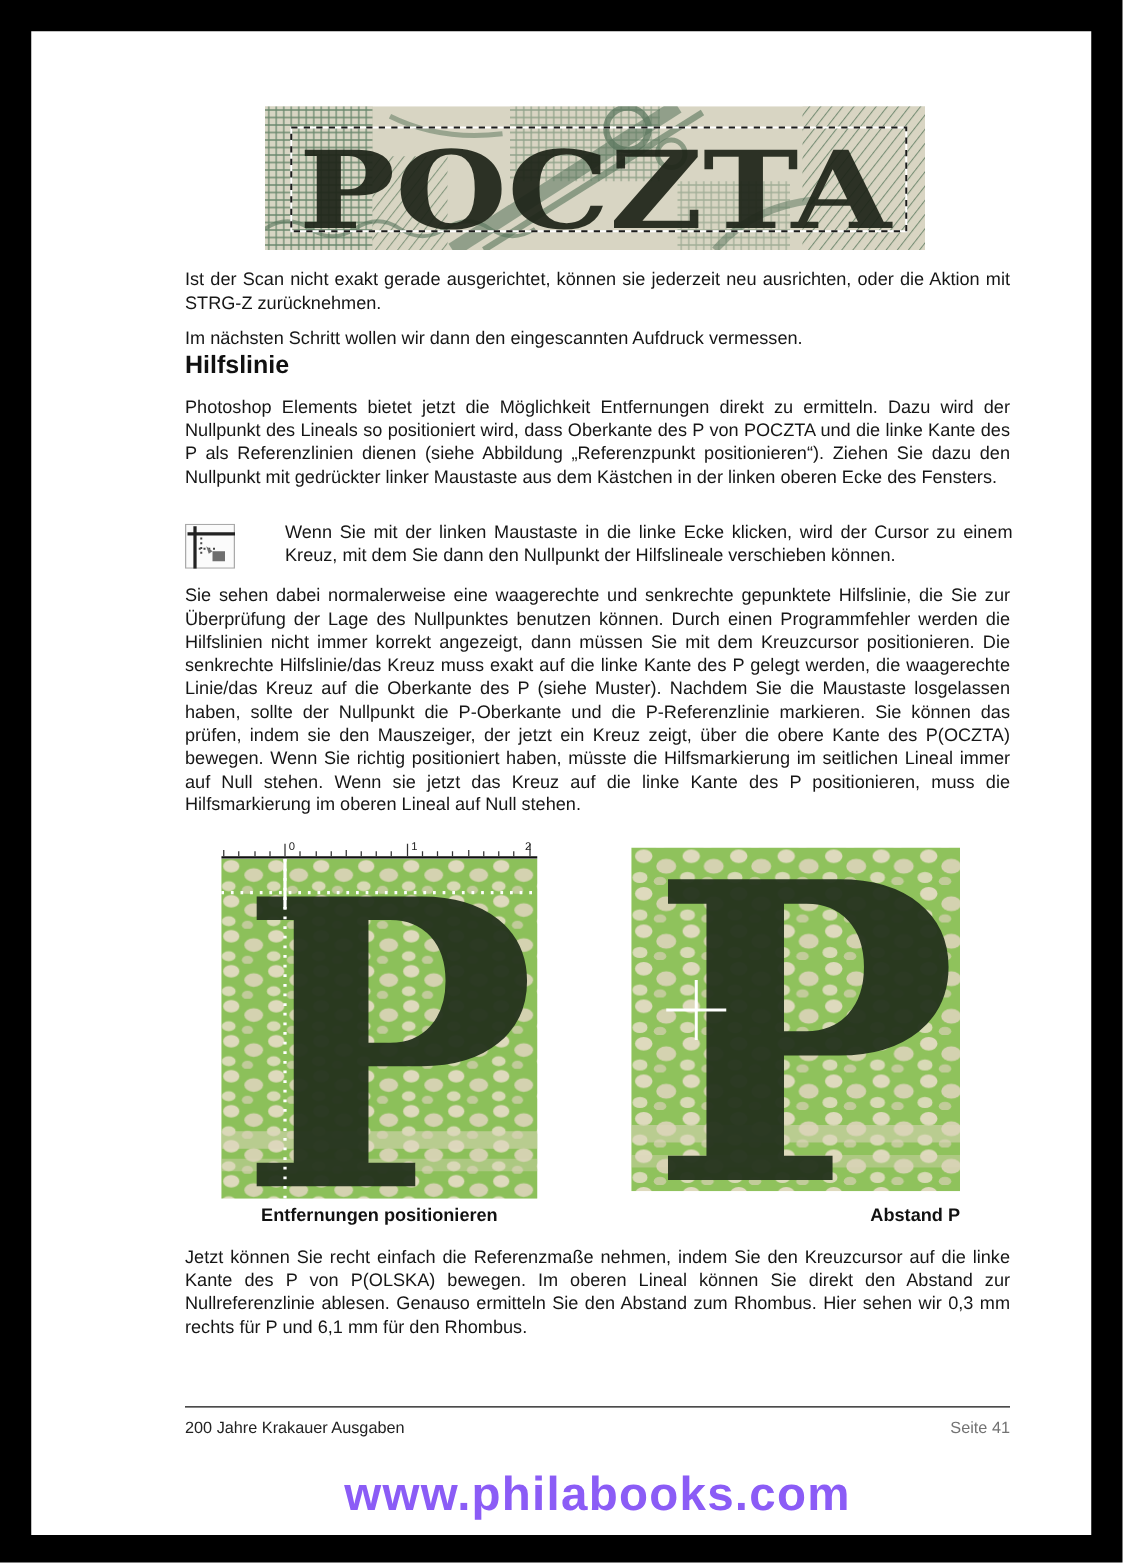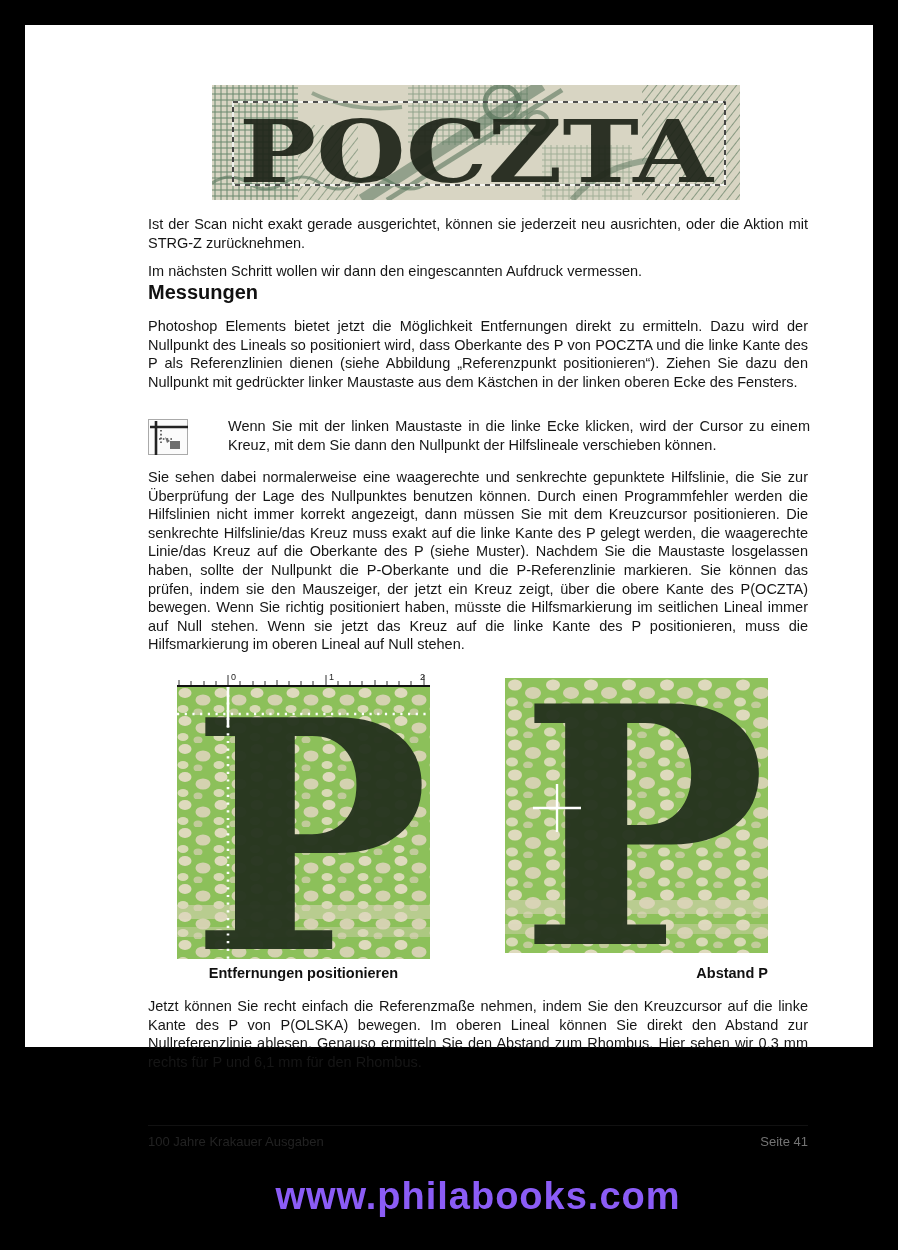--- a/index.html
+++ b/index.html
@@ -1,21 +1,21 @@
 <!DOCTYPE html>
 <html><head>
 <meta charset="utf-8">
 <style>
   html,body{margin:0;padding:0;}
   body{
     width:898px;height:1250px;position:relative;background:#000;
     font-family:"Liberation Sans", sans-serif;overflow:hidden;
   }
   .page{
-    position:absolute;left:25px;top:25px;width:848px;height:1022px;
+    position:absolute;left:25px;top:25px;width:848px;height:1203px;
     background:#ffffff;
   }
   .body-text{
     position:absolute;left:123px;width:660px;
     font-size:14.5px;line-height:18.6px;color:#161616;
     text-align:justify;margin:0;
   }
   .no-justify{text-align:left;}
   h2.heading{
     position:absolute;left:123px;top:256px;margin:0;
@@ -86,21 +86,21 @@
         <rect x="21" y="17" width="492" height="83" fill="none" stroke="#ffffff" stroke-width="1.6"></rect>
         <rect x="21" y="17" width="492" height="83" fill="none" stroke="#1a1a1a" stroke-width="1.6" stroke-dasharray="5 5"></rect>
       </g>
     </svg>
   </div>
 
   <p class="body-text no-justify" style="top:237px">Im nächsten Schritt wollen wir dann den eingescannten Aufdruck vermessen.</p>
 
   <p class="body-text" style="top:190px">Ist der Scan nicht exakt gerade ausgerichtet, können sie jederzeit neu ausrichten, oder die Aktion mit STRG-Z zurücknehmen.</p>
 
-  <h2 class="heading">Messungen</h2>
+  <h2 class="heading">Hilfslinie</h2>
 
   <p class="body-text" style="top:292px">Photoshop Elements bietet jetzt die Möglichkeit Entfernungen direkt zu ermitteln. Dazu wird der Nullpunkt des Lineals so positioniert wird, dass Oberkante des P von POCZTA und die linke Kante des P als Referenzlinien dienen (siehe Abbildung „Referenzpunkt positionieren“). Ziehen Sie dazu den Nullpunkt mit gedrückter linker Maustaste aus dem Kästchen in der linken oberen Ecke des Fensters.</p>
 
   <div class="tip">
     <span class="tip-icon-wrap">
       <svg width="40" height="36" viewBox="0 0 40 36">
         <rect x="0.5" y="0.5" width="39" height="35" fill="#fbfbfb" stroke="#aaaaaa" stroke-width="1"></rect>
         <path d="M2 8 H40" stroke="#222" stroke-width="2.6"></path>
         <path d="M8 2 V36" stroke="#222" stroke-width="2.6"></path>
         <path d="M13 11 V24" stroke="#444" stroke-width="1.6" stroke-dasharray="1.6 2.2"></path>
@@ -188,19 +188,19 @@
         <line x1="52" y1="106" x2="52" y2="154"></line>
       </g>
     </svg>
     <span class="caption">Abstand P</span>
   </div>
 
   <p class="body-text" style="top:972px">Jetzt können Sie recht einfach die Referenzmaße nehmen, indem Sie den Kreuzcursor auf die linke Kante des P von P(OLSKA) bewegen. Im oberen Lineal können Sie direkt den Abstand zur Nullreferenzlinie ablesen. Genauso ermitteln Sie den Abstand zum Rhombus. Hier sehen wir 0,3 mm rechts für P und 6,1 mm für den Rhombus.</p>
 
   <div class="footer-rule"></div>
   <div class="footer">
-    <div>100 Jahre Krakauer Ausgaben</div>
+    <div>200 Jahre Krakauer Ausgaben</div>
     <div class="pageno">Seite 41</div>
   </div>
 
   <div class="watermark">www.philabooks.com</div>
 
 </div>
 
 </body></html>

